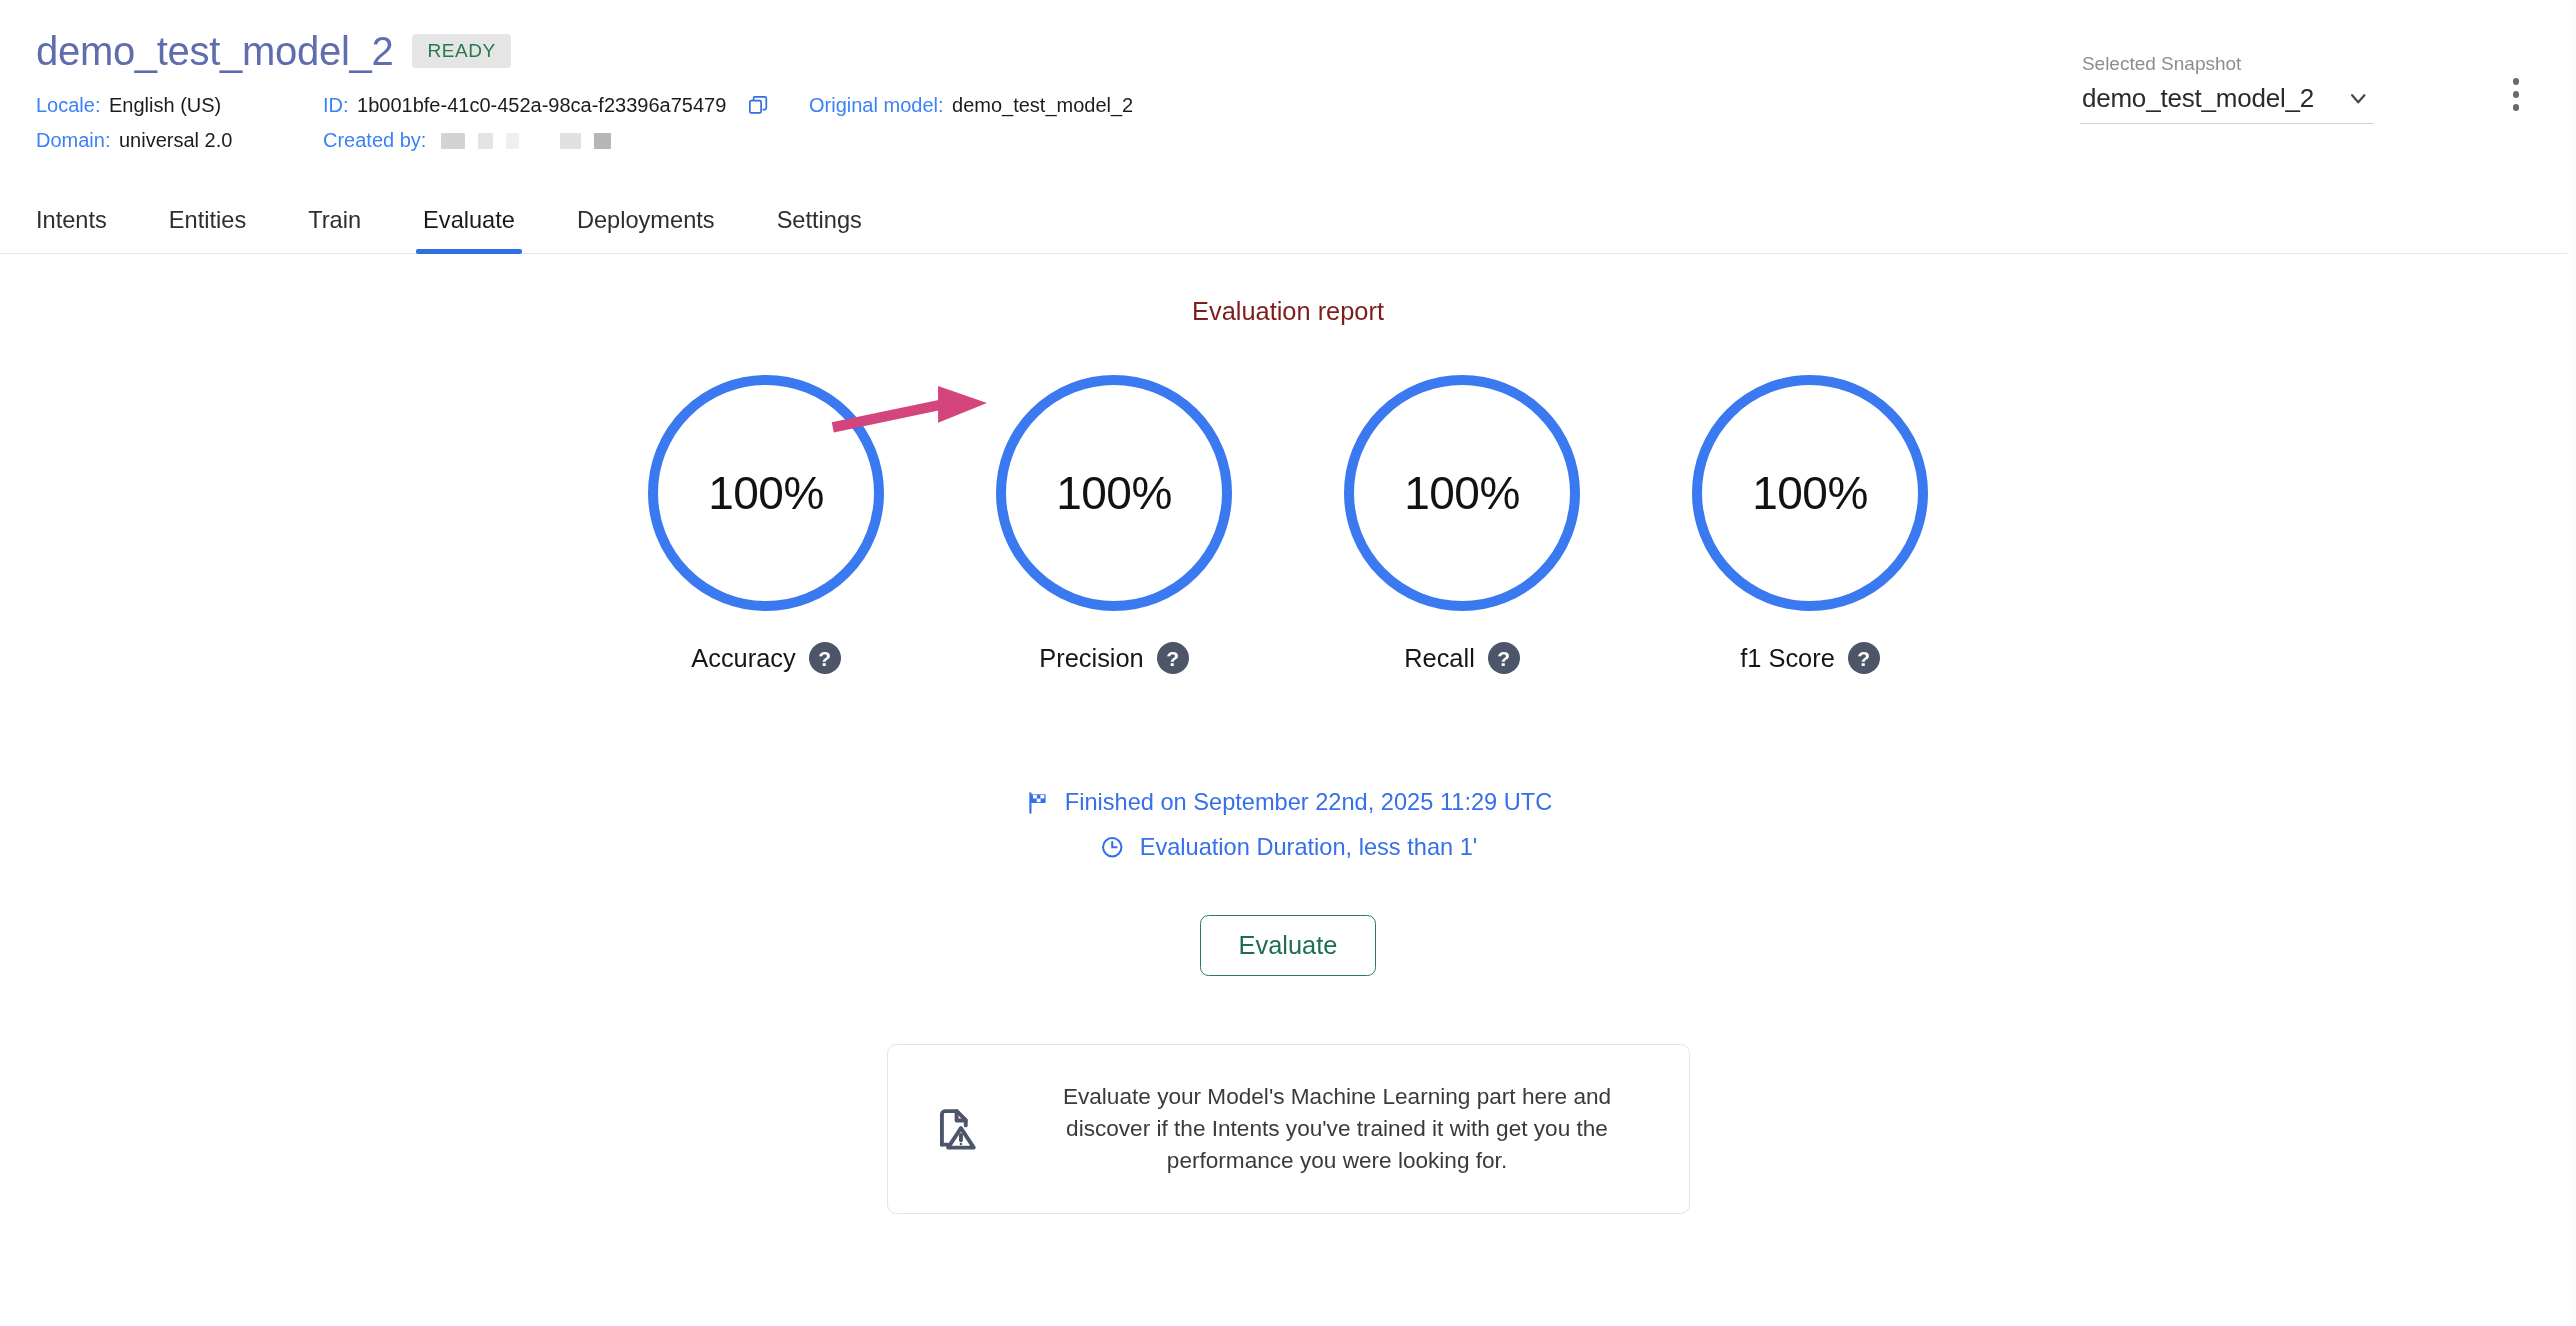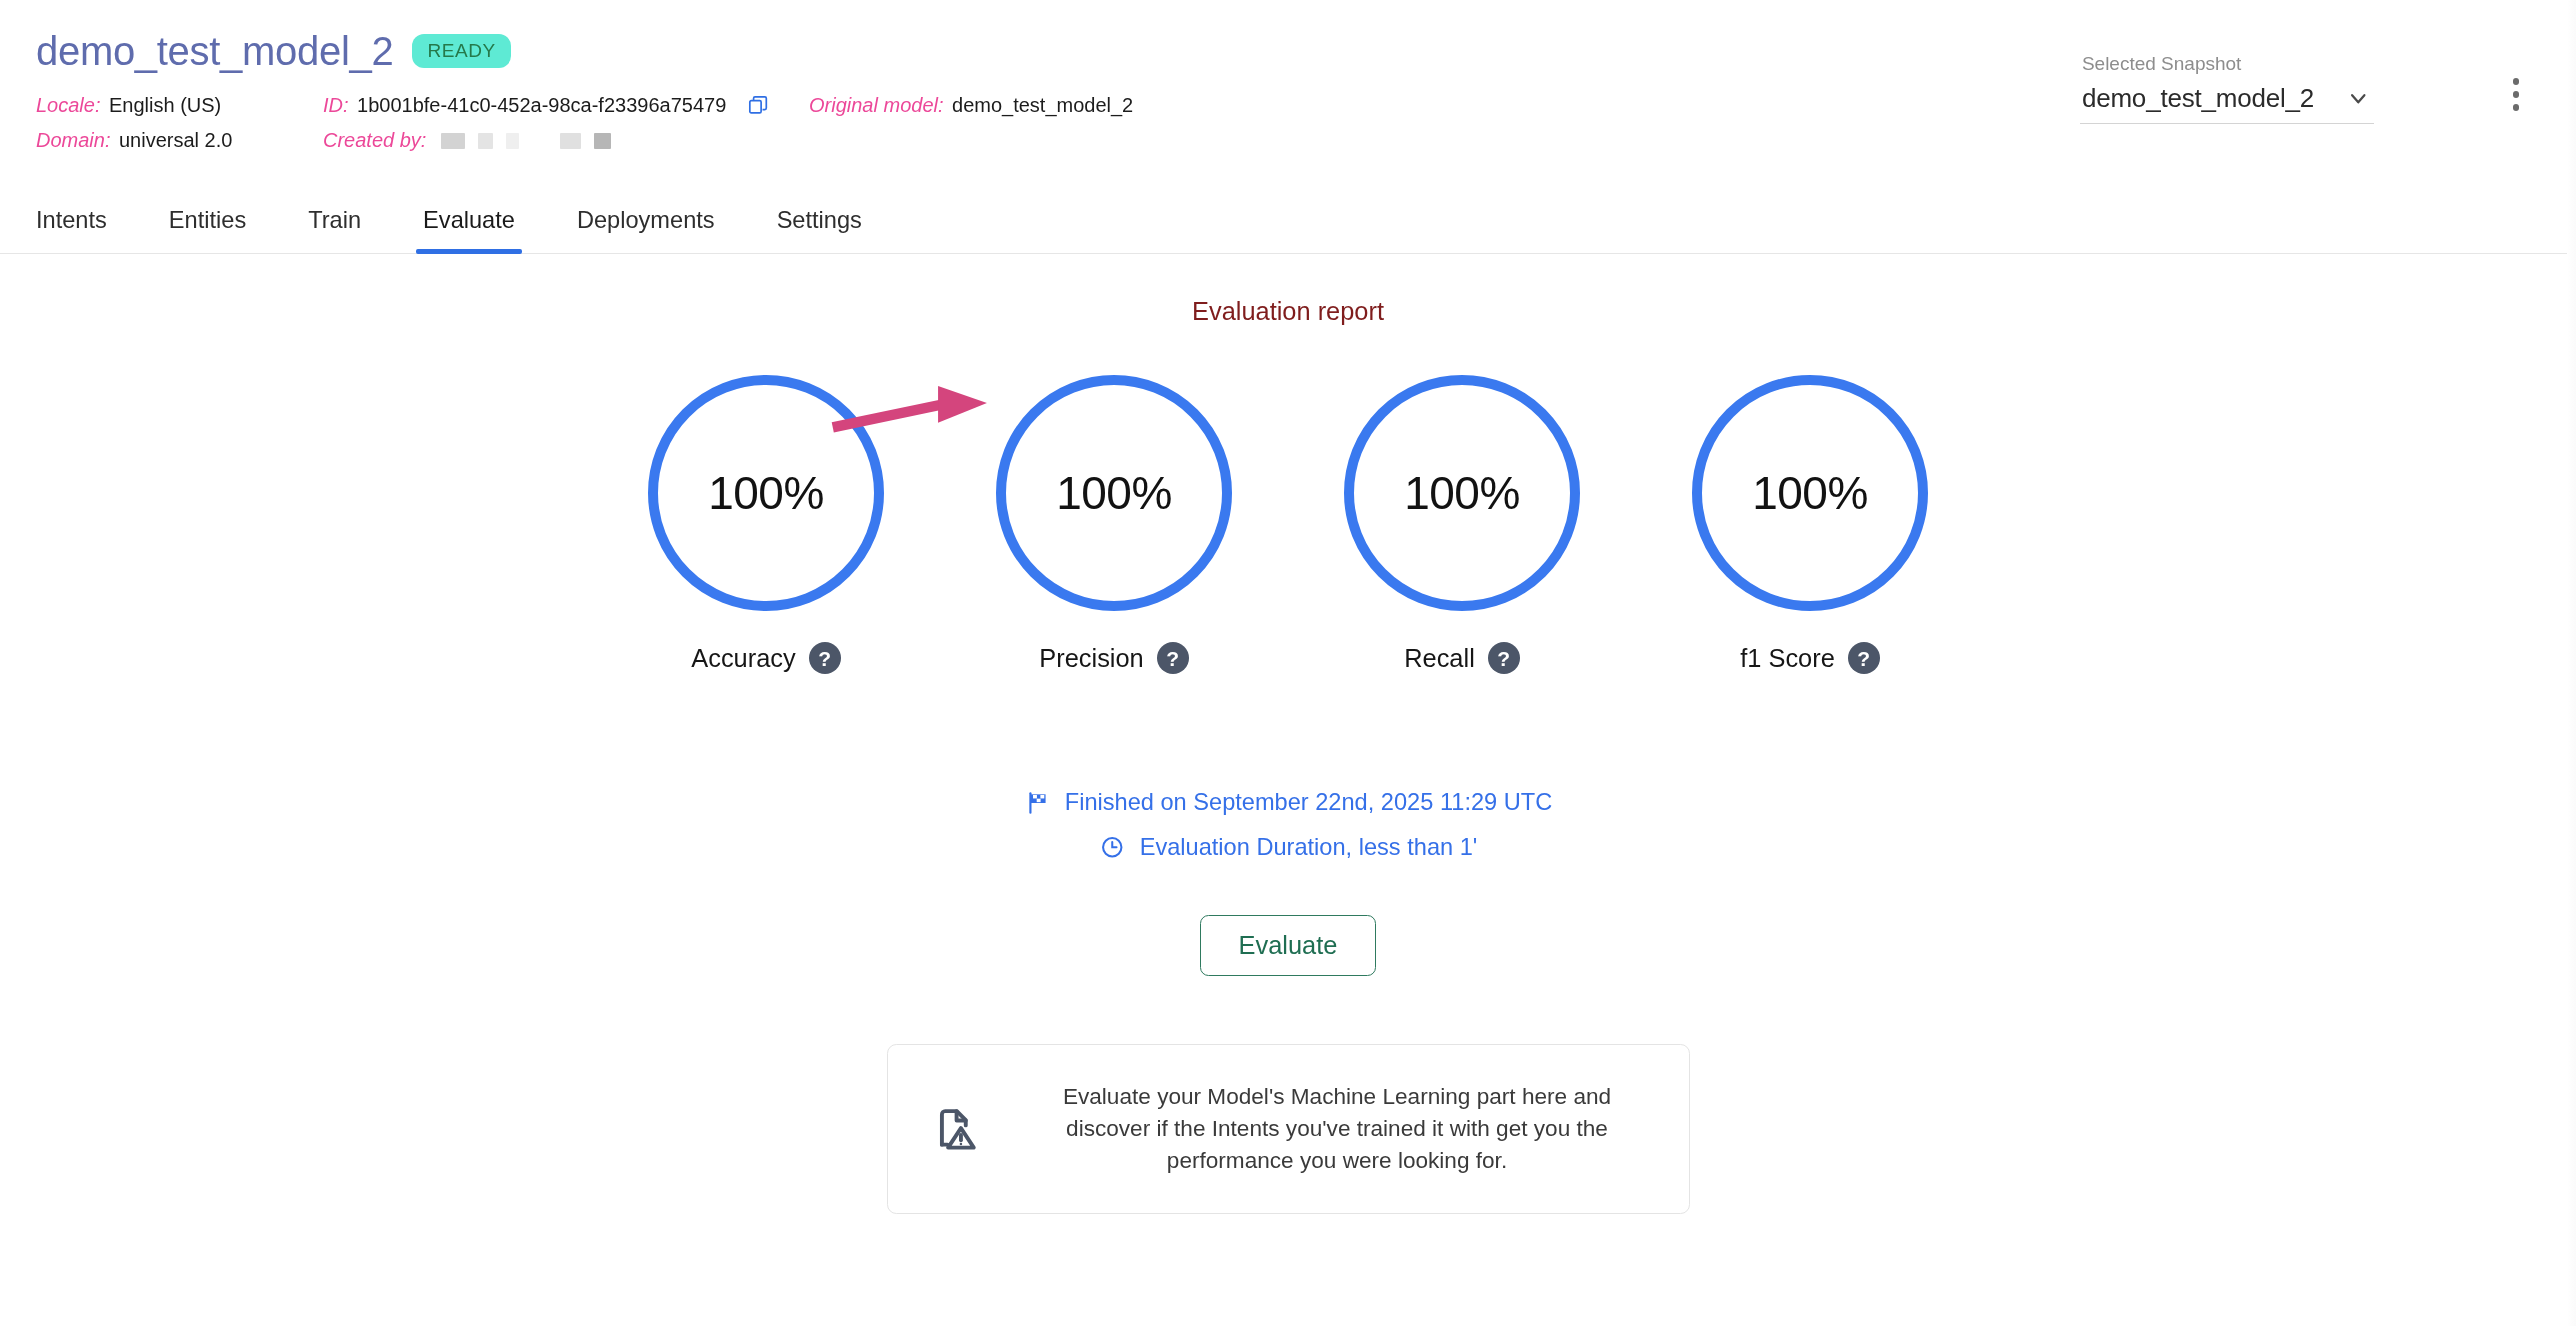--- a/index.html
+++ b/index.html
@@ -37,42 +37,42 @@
 
   .model-title {
     font-size: 40px;
     font-weight: 400;
     color: #5f6cad;
     letter-spacing: -0.3px;
     line-height: 1;
   }
 
   .status-badge {
-    background: #5eead4;
+    background: #e5e5e5;
     color: #25794a;
     font-size: 19px;
     font-weight: 500;
     letter-spacing: 0.6px;
     padding: 6.6px 15px 7.5px 15px;
-    border-radius: 12px;
+    border-radius: 4px;
     line-height: 1;
   }
 
   .meta-grid {
     position: absolute;
     left: 36px;
     top: 88px;
     font-size: 20px;
     line-height: 35px;
     color: #1e1e1e;
   }
 
   .meta-line { display: flex; align-items: center; white-space: nowrap; }
 
-  .meta-label { color: #ec4899; margin-right: 8.5px; font-style: italic; }
+  .meta-label { color: #3b82f6; margin-right: 8.5px; }
   .meta-value { color: #1c1c1c; }
 
   .col-locale  { position: absolute; left: 0;    top: 0;  }
   .col-domain  { position: absolute; left: 0;    top: 35px; }
   .col-id      { position: absolute; left: 287px; top: 0;  }
   .col-created { position: absolute; left: 287px; top: 35px; }
 
   .copy-icon {
     margin-left: 21px;
     width: 22.6px; height: 22.6px;

